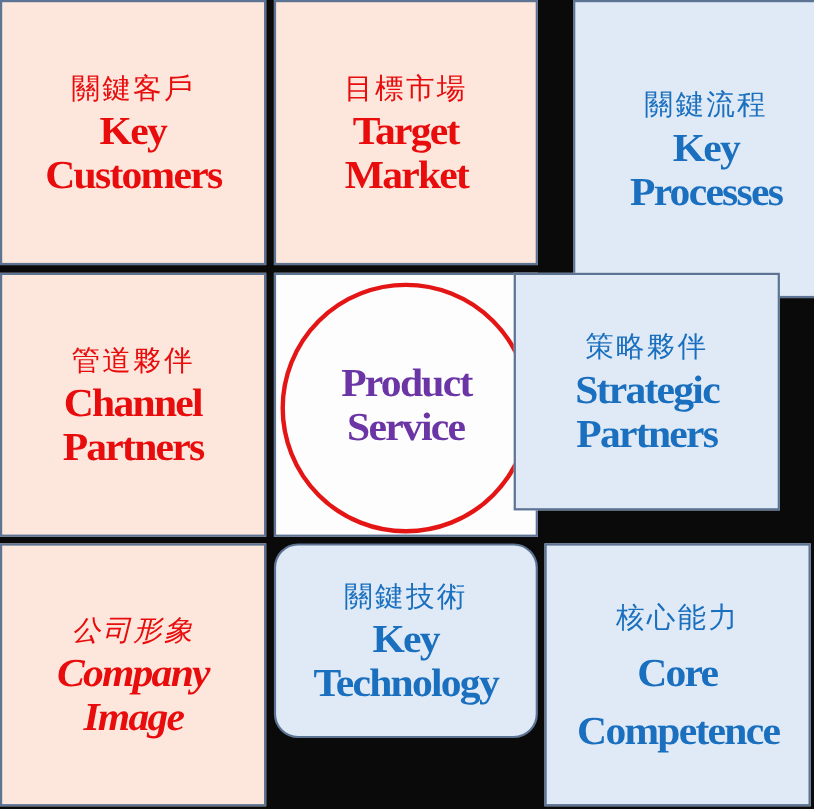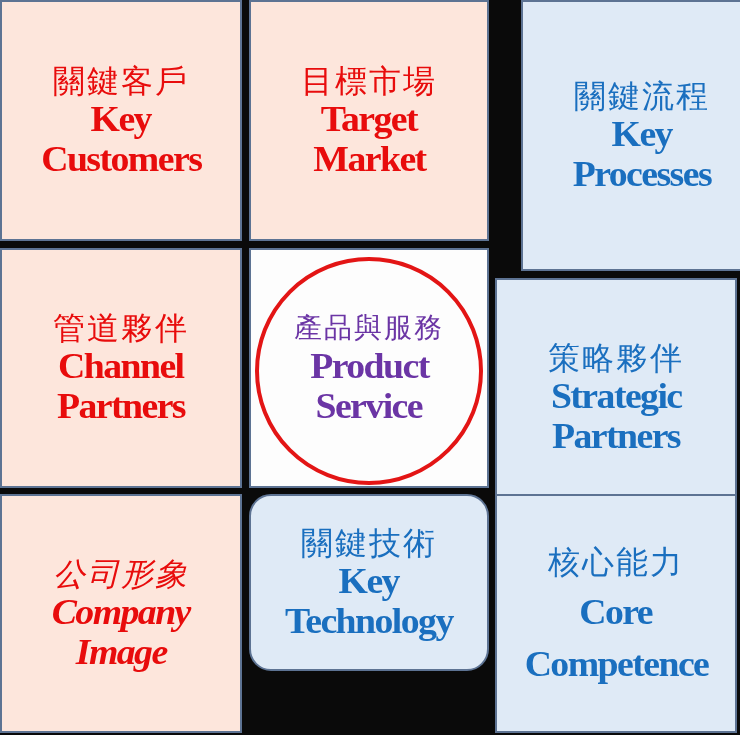--- a/index.html
+++ b/index.html
@@ -11,21 +11,21 @@
       position: absolute; box-sizing: border-box;
       border: 2px solid #5d7393;
       display: flex; flex-direction: column; align-items: center; justify-content: center;
       text-align: center;
     }
     .cell.pink { background: #fde6dc; }
     .cell.blue { background: #dfeaf6; }
     .cell.white { background: #fdfdfd; }
     .zh {
       font-family: "DejaVu Serif", "Liberation Serif", serif;
-      font-size: 32px; letter-spacing: 2px; line-height: 36px; font-weight: normal;
+      font-size: 26px; letter-spacing: 2px; line-height: 36px; font-weight: normal;
     }
     .en {
       font-family: "Liberation Serif", "DejaVu Serif", serif;
       font-weight: bold; font-size: 36px; line-height: 40px; letter-spacing: -1.5px;
       transform: scaleX(1.05);
     }
     .red { color: #e80c0c; }
     .blue-t { color: #1a6fbf; }
     .purple { color: #6b35a5; }
     .circle {
@@ -60,27 +60,26 @@
 
 <div class="cell pink" style="left:0; top:248px; width:242px; height:240px;">
   <div class="zh red">管道夥伴</div>
   <div class="en red">Channel</div>
   <div class="en red">Partners</div>
 </div>
 
 <div class="cell white" style="left:249px; top:248px; width:240px; height:240px;">
   <div class="circle" style="left:4px; top:7px; width:228px; height:228px;"></div>
   <div class="center-text">
-    <div class="zh purple">產品與服務</div>
     <div class="en purple">Product</div>
     <div class="en purple">Service</div>
   </div>
 </div>
 
-<div class="cell blue" style="left:495px; top:248px; width:242px; height:240px;margin-top:30px;">
+<div class="cell blue" style="left:467px; top:248px; width:242px; height:216px;">
   <div class="zh blue-t">策略夥伴</div>
   <div class="en blue-t">Strategic</div>
   <div class="en blue-t">Partners</div>
 </div>
 
 <div class="cell pink" style="left:0; top:494px; width:242px; height:239px;font-style:italic;">
   <div class="zh red">公司形象</div>
   <div class="en red">Company</div>
   <div class="en red">Image</div>
 </div>

